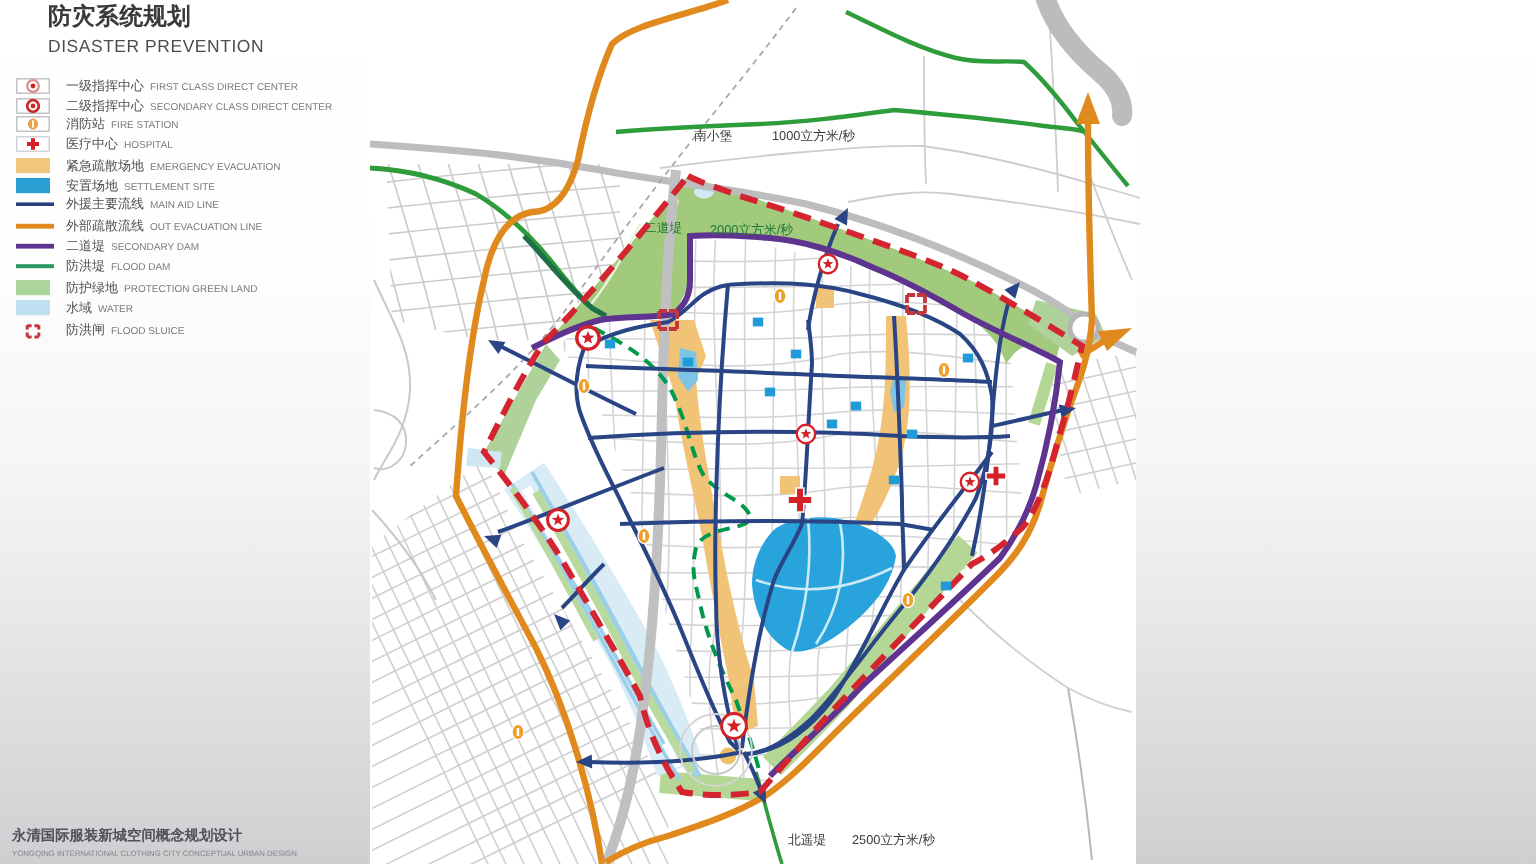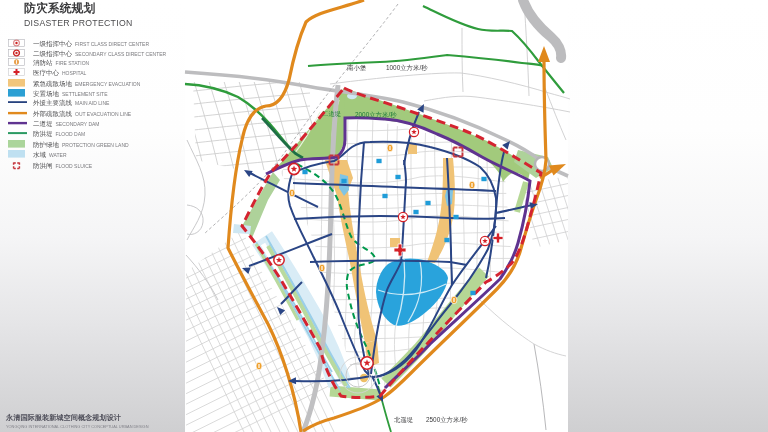--- a/index.html
+++ b/index.html
@@ -307,21 +307,21 @@
       <text x="394" y="422">北遥堤</text>
       <text x="426" y="422">2500立方米/秒</text>
     </g>
 <g font-family="Liberation Sans,sans-serif" font-size="6.4" fill="#1c7a38">
       <text x="322" y="116">二道堤</text>
       <text x="355" y="117">2000立方米/秒</text>
     </g>
 </svg>
 <div id="title">
   <div class="cn">防灾系统规划</div>
-  <div class="en">DISASTER PROTECTION</div>
+  <div class="en">DISASTER PREVENTION</div>
 </div>
 <div id="legend">
 <div class="lrow" style="top:38.5px">
       <span class="lico" style="top:0px">
         <svg width="17" height="8" viewBox="0 0 17 8">
           <rect x="0.4" y="0.4" width="16.2" height="7.2" fill="#fff" stroke="#b4b4ba" stroke-width="0.6"></rect>
           <circle cx="8.5" cy="4" r="2.9" fill="none" stroke="#dd8a8a" stroke-width="1.1"></circle>
           <circle cx="8.5" cy="4" r="1.2" fill="#c22"></circle>
         </svg>
       </span>

